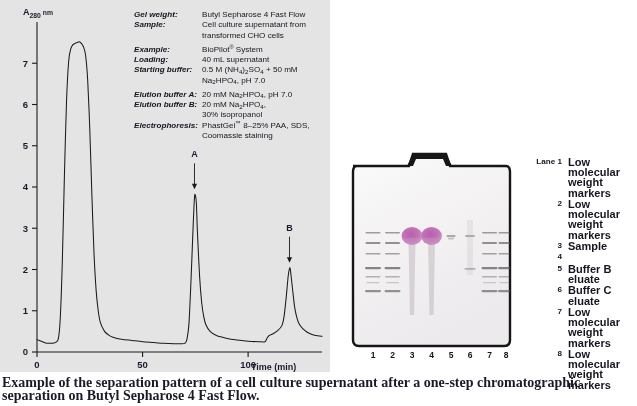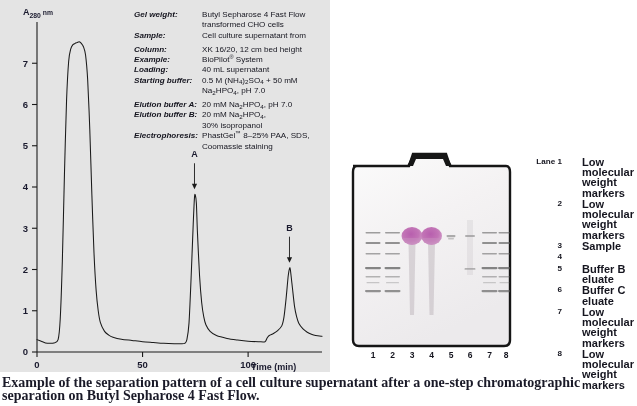--- a/index.html
+++ b/index.html
@@ -120,21 +120,21 @@
   }
   .legend-row {
     display: flex;
     align-items: flex-start;
     margin-bottom: 1.2px;
   }
   .legend-key {
     flex: 0 0 34px;
     width: 34px;
     text-align: right;
-    padding-right: 20px;
+    padding-right: 6px;
     font-size: 8.1px;
     font-weight: 700;
     color: #15151f;
     font-family: "Liberation Sans", sans-serif;
     line-height: 10.2px;
   }
   .legend-val {
     flex: 1;
     font-size: 11px;
     font-weight: 700;
@@ -213,32 +213,28 @@
     <text id="x-axis-title" class="axis-text" x="251" y="370">Time (min)</text>
   </svg>
 </div>
 
 <div id="method-block">
     <div class="method-row">
       <div class="method-key">Gel weight:</div>
       <div class="method-val">Butyl Sepharose 4 Fast Flow</div>
     </div>
     <div class="method-row">
+      <div class="method-key">Sample:</div>
+      <div class="method-val">Cell culture supernatant from</div>
+    </div>
+    <div class="method-row">
       <div class="method-key"></div>
       <div class="method-val">transformed CHO cells</div>
     </div>
-    <div class="method-row">
-      <div class="method-key">Sample:</div>
-      <div class="method-val">Cell culture supernatant from</div>
-    </div>
     <div class="gap-row"></div>
-    <div class="method-row">
-      <div class="method-key">Column:</div>
-      <div class="method-val">XK 16/20, 12 cm bed height</div>
-    </div>
     <div class="method-row">
       <div class="method-key">Example:</div>
       <div class="method-val">BioPilot<sup>®</sup> System</div>
     </div>
     <div class="method-row">
       <div class="method-key">Loading:</div>
       <div class="method-val">40 mL supernatant</div>
     </div>
     <div class="method-row">
       <div class="method-key">Starting buffer:</div>

